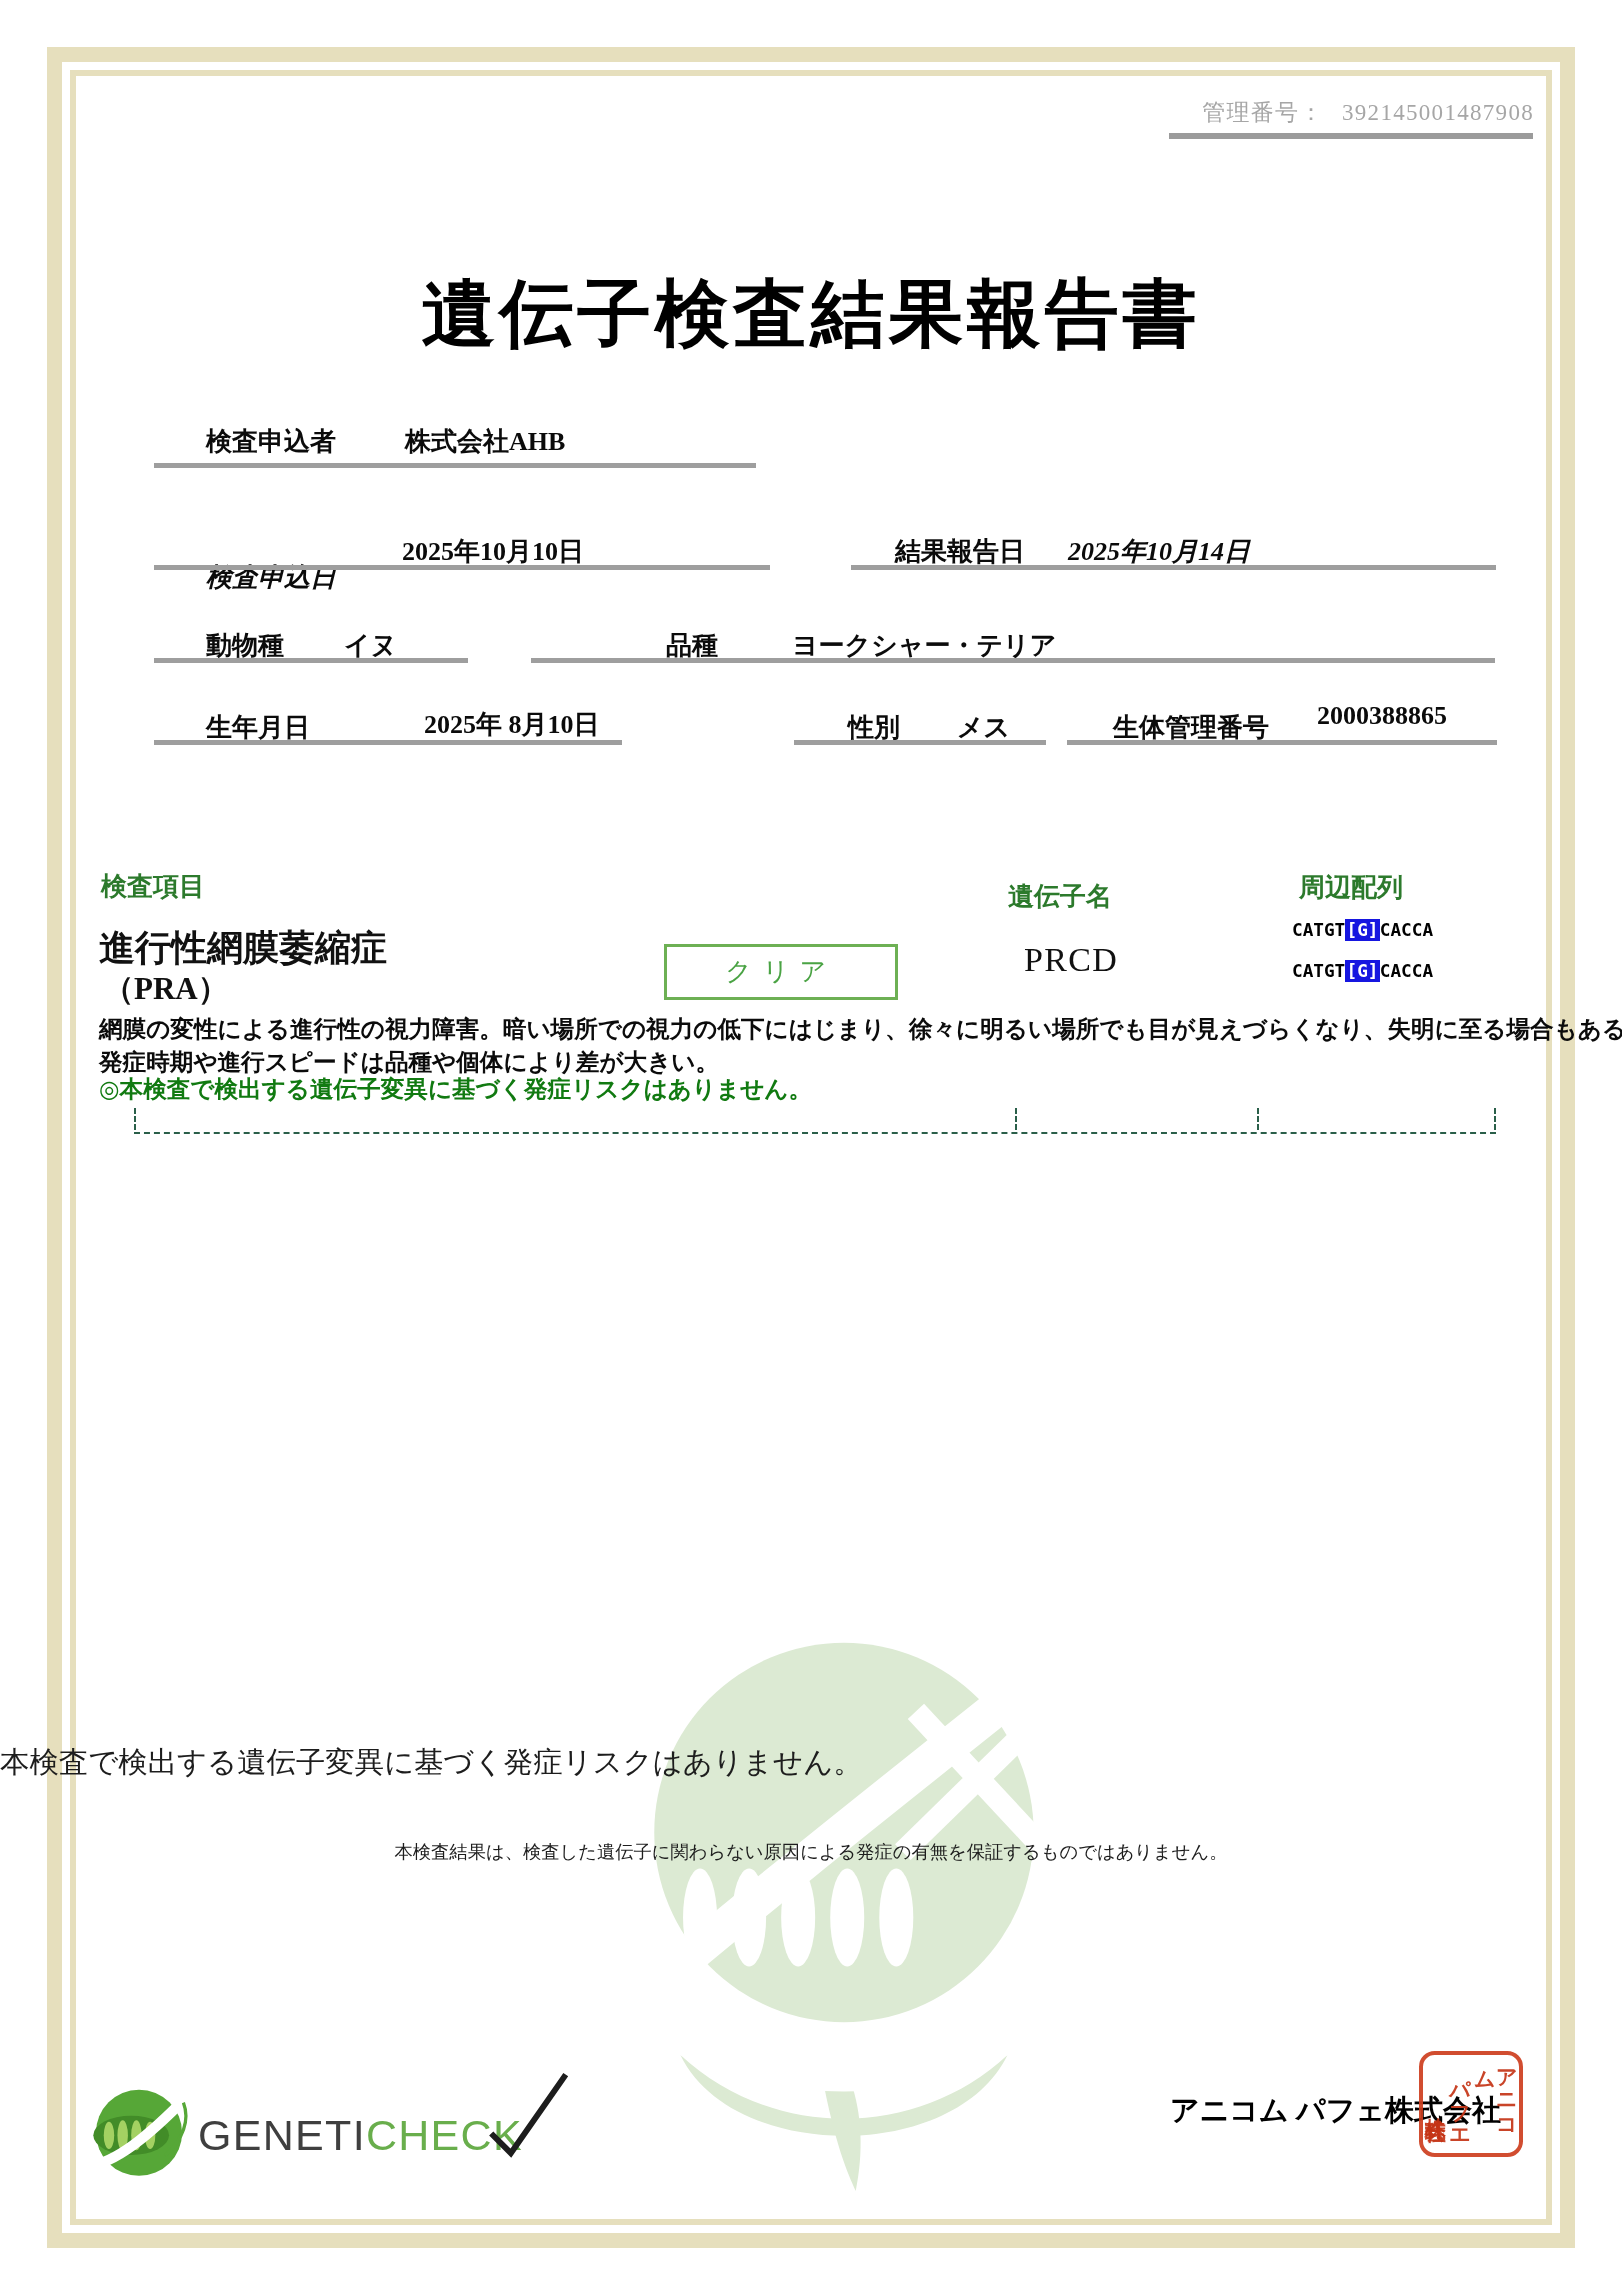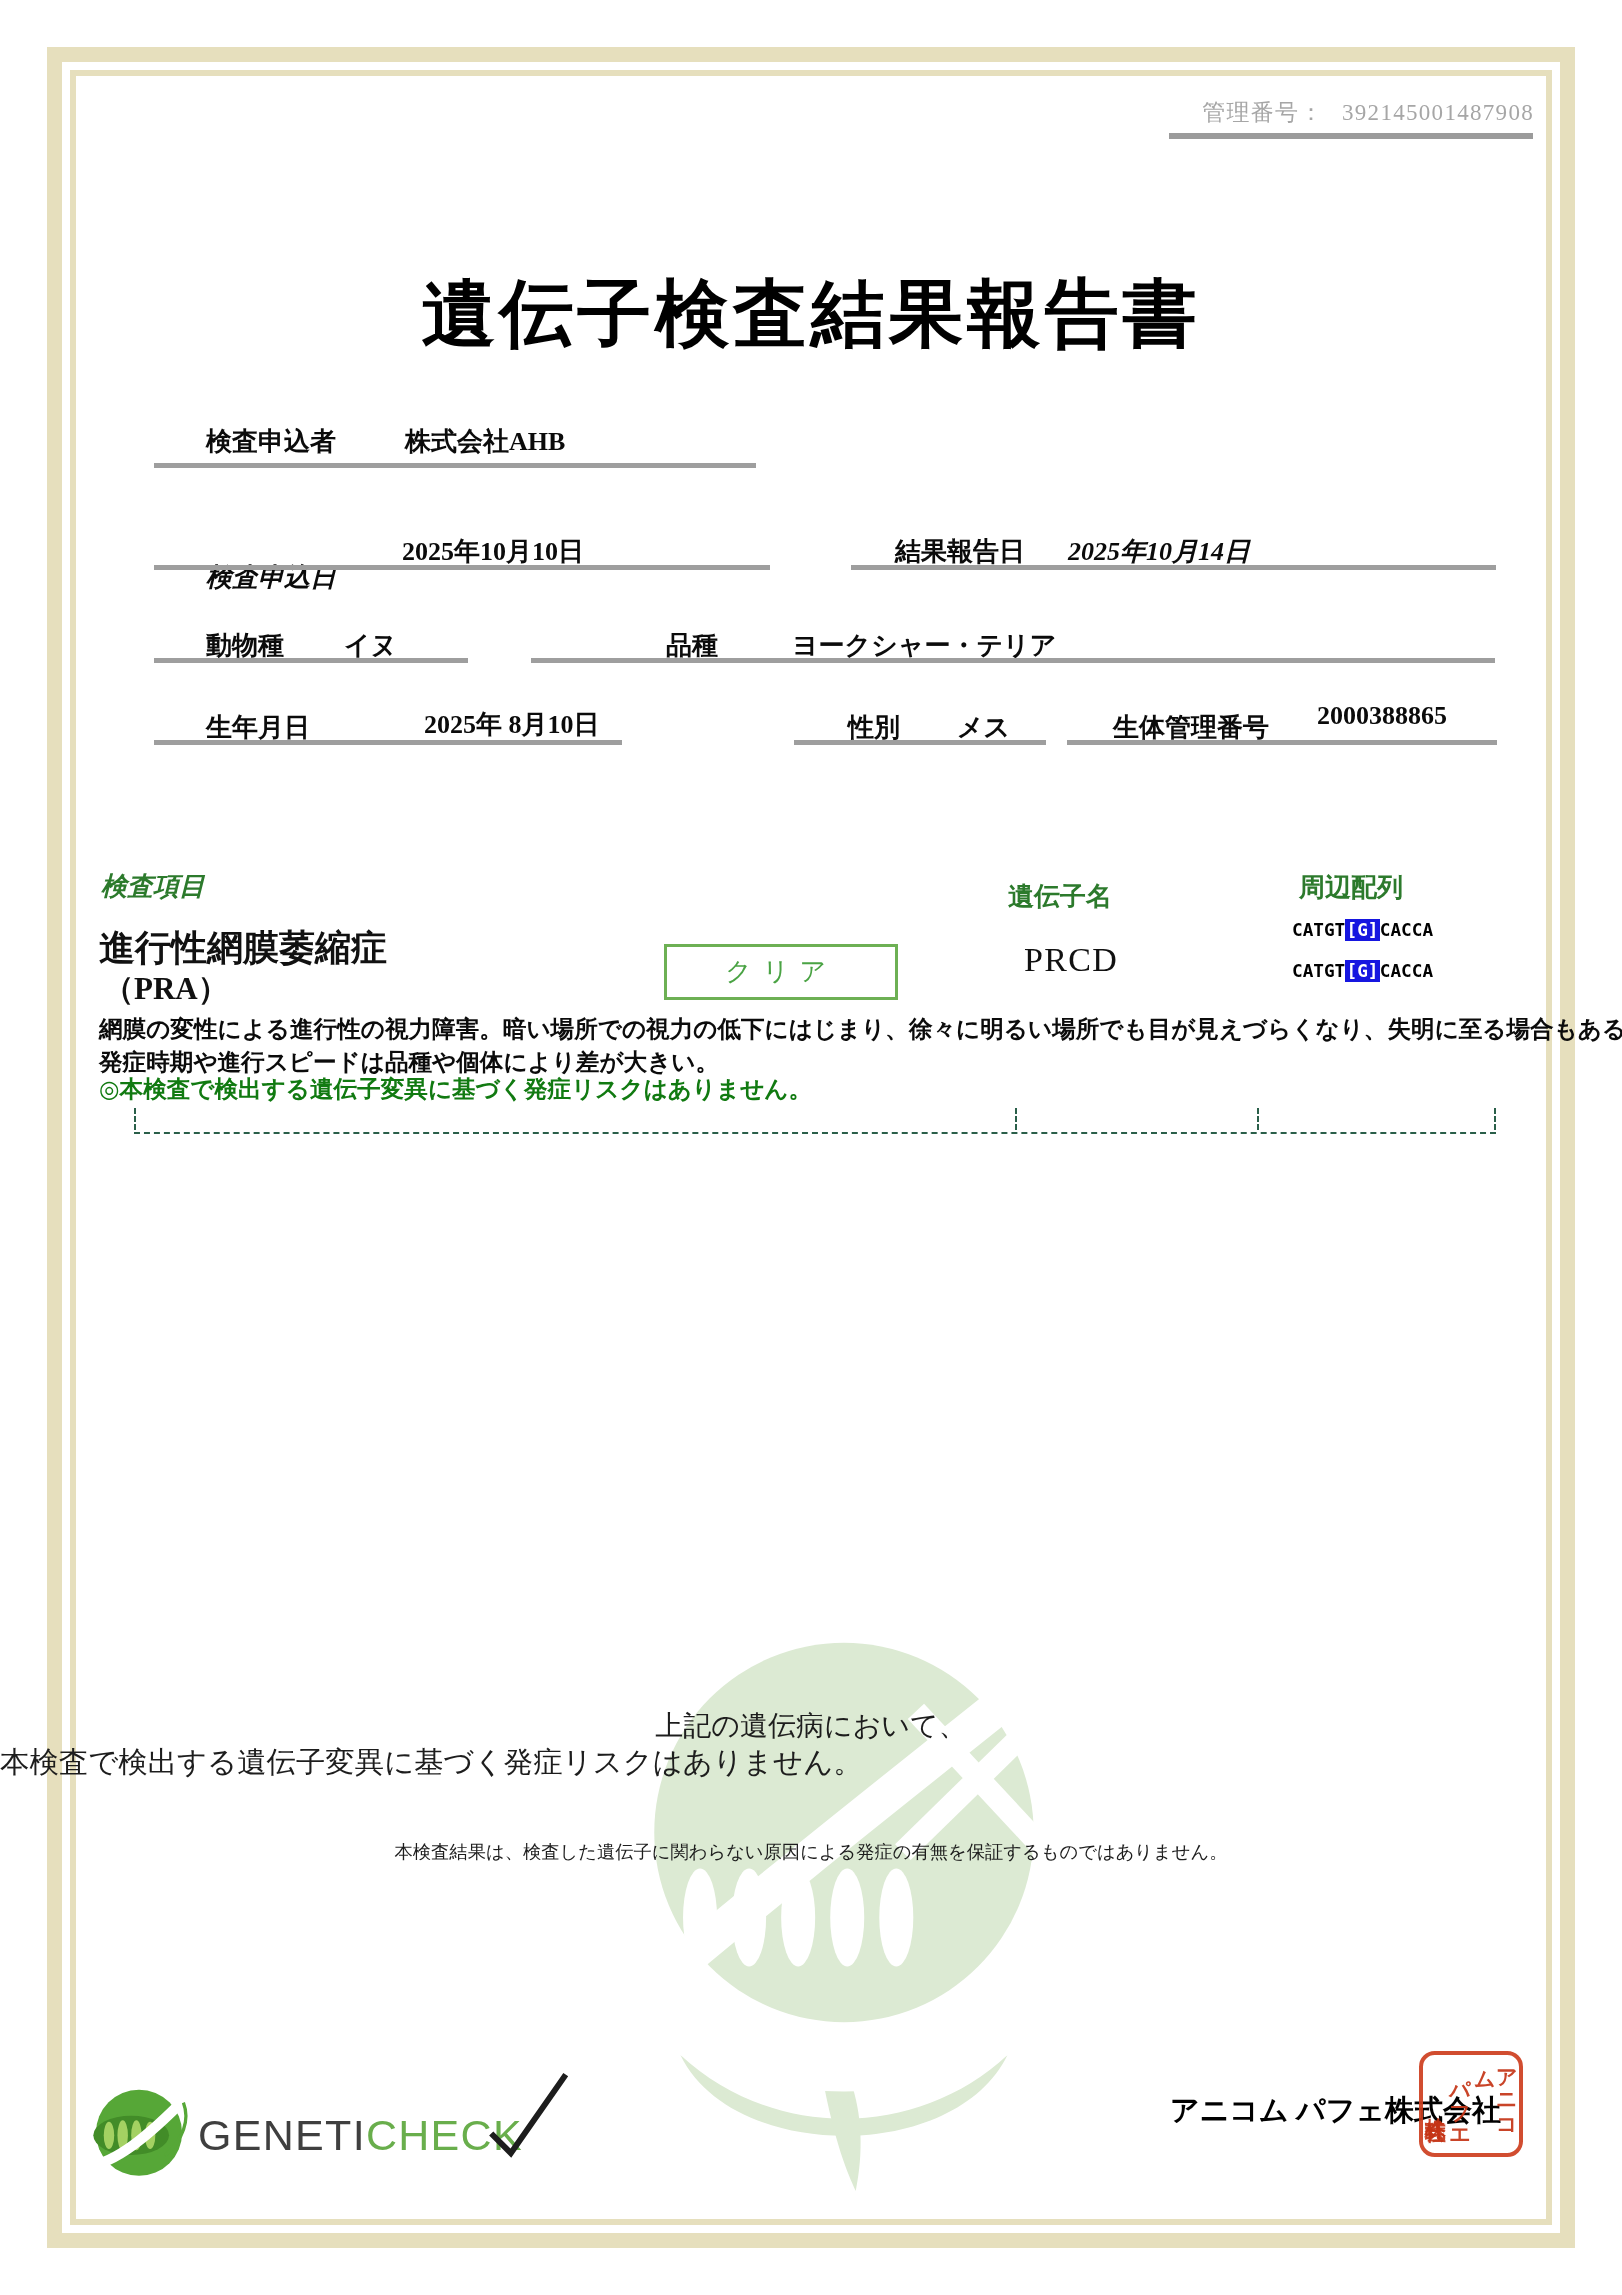--- a/index.html
+++ b/index.html
@@ -88,21 +88,21 @@
   <div class="abs lbl" style="left:160px;top:710px;">生年月日</div>
   <div class="abs val" style="left:378px;top:707px;">2025年 8月10日</div>
   <div class="abs bar" style="left:154px;top:740px;width:468px;"></div>
   <div class="abs lbl" style="left:802px;top:710px;">性別</div>
   <div class="abs val" style="left:911px;top:710px;">メス</div>
   <div class="abs bar" style="left:794px;top:740px;width:252px;"></div>
   <div class="abs lbl" style="left:1067px;top:710px;">生体管理番号</div>
   <div class="abs val" style="left:1271px;top:701px;">2000388865</div>
   <div class="abs bar" style="left:1067px;top:740px;width:430px;"></div>
 
-  <div class="abs ghead" style="left:101px;top:869px;font-style:italic;">検査項目</div>
+  <div class="abs ghead" style="left:101px;top:869px;">検査項目</div>
   <div class="abs ghead" style="left:1008px;top:879px;">遺伝子名</div>
   <div class="abs ghead" style="left:1299px;top:870px;">周辺配列</div>
 
   <div class="abs disease" style="left:99px;top:924px;">進行性網膜萎縮症</div>
   <div class="abs disease-abbr" style="left:103px;top:968px;">（PRA）</div>
   <div class="abs clearbox">クリア</div>
   <div class="abs gene" style="left:1024px;top:941px;">PRCD</div>
 
   <div class="abs seq" style="left:1292px;top:920px;">
     <span>CATGT</span><span class="var">[G]</span><span>CACCA</span>
@@ -130,21 +130,20 @@
     <path d="M30 560 C 180 430, 420 240, 690 25" stroke="#ffffff" stroke-width="55" fill="none"></path>
     <ellipse cx="130" cy="430" rx="26" ry="75" fill="#ffffff"></ellipse>
     <ellipse cx="205" cy="430" rx="26" ry="75" fill="#ffffff"></ellipse>
     <ellipse cx="280" cy="430" rx="26" ry="75" fill="#ffffff"></ellipse>
     <ellipse cx="355" cy="430" rx="26" ry="75" fill="#ffffff"></ellipse>
     <ellipse cx="430" cy="430" rx="26" ry="75" fill="#ffffff"></ellipse>
     <path d="M440 330 L660 115" stroke="#ffffff" stroke-width="34" fill="none"></path>
     <path d="M460 115 L660 330" stroke="#ffffff" stroke-width="34" fill="none"></path>
   </svg>
 
-  <div class="abs sum1 sans">上記の遺伝病において、</div>
   <div class="abs sum2 sans">本検査で検出する遺伝子変異に基づく発症リスクはありません。</div>
   <div class="abs note sans" style="top:1839px;">本検査結果は、検査した遺伝子に関わらない原因による発症の有無を保証するものではありません。</div>
 
   <svg class="abs logo-mark" width="111" height="98" viewBox="0 0 170 150">
     <circle cx="72" cy="70" r="66" fill="#56a737"></circle>
     <ellipse cx="60" cy="74" rx="58" ry="30" fill="#428c28"></ellipse>
     <ellipse cx="26" cy="74" rx="8" ry="21" fill="#a4d162"></ellipse>
     <ellipse cx="47" cy="74" rx="8" ry="23" fill="#a4d162"></ellipse>
     <ellipse cx="68" cy="74" rx="8" ry="23" fill="#a4d162"></ellipse>
     <ellipse cx="89" cy="74" rx="8" ry="21" fill="#a4d162"></ellipse>

